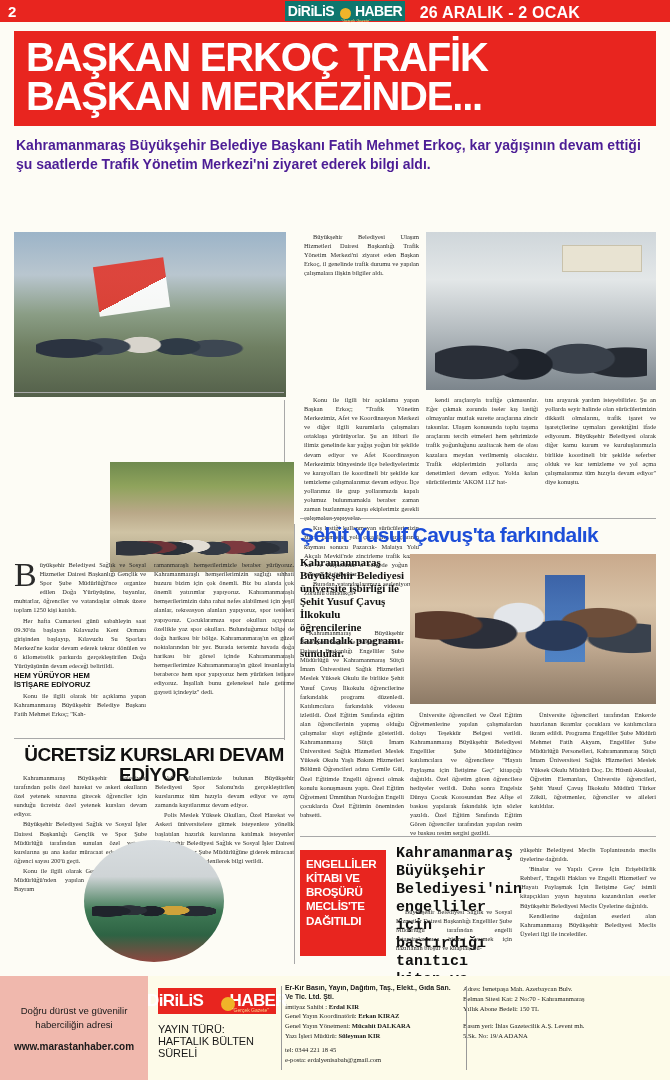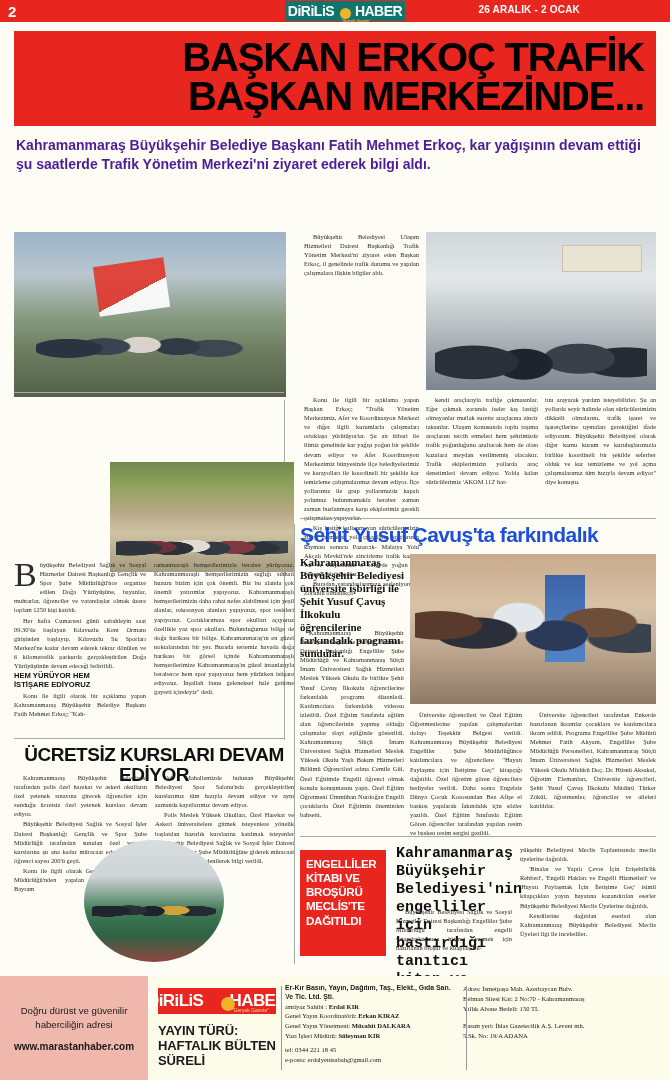--- a/index.html
+++ b/index.html
@@ -58,39 +58,39 @@
     color: #f6d36a;
     font-family: "Liberation Sans", sans-serif;
     white-space: nowrap;
   }
   .date-range {
     position: absolute;
     right: 90px; top: 4px;
     color: #fff;
     font-family: "Liberation Sans", sans-serif;
     font-weight: bold;
-    font-size: 10px;
+    font-size: 16px;
     letter-spacing: 0.2px;
   }
 
   
   .headline-banner {
     margin: 9px 14px 0 14px;
     background: #e8251f;
     padding: 7px 12px 10px 12px;
     position: relative;
   }
   .headline-banner h1 {
-    color: #000000;
+    color: #ffffff;
     font-family: "Liberation Sans", sans-serif;
     font-weight: bold;
     font-size: 40px;
     line-height: 0.98;
     letter-spacing: -1.2px;
-    text-align: right;
+    text-align: left;
   }
   .headline-banner h1 .l2 { display: block; }
 
   
   .lead {
     margin: 10px 16px 0 16px;
     font-family: "Liberation Sans", sans-serif;
     font-weight: bold;
     font-size: 14px;
     line-height: 1.32;
@@ -311,22 +311,22 @@
   }
   .fr-logo .logobox .tag {
     position: absolute;
     right: 7px; bottom: 1px;
     font-size: 5px;
     color: #f8d98c;
     font-family: "Liberation Sans", sans-serif;
   }
   .fr-logo .yayin {
     font-family: "Liberation Sans", sans-serif;
-    font-weight: bold;
-    font-size: 13px;
+    font-weight: normal;
+    font-size: 11px;
     color: #1a1a1a;
     margin-top: 9px;
     letter-spacing: -0.1px;
   }
   .fr-mid {
     width: 175px;
     padding-left: 9px;
     font-size: 6.6px;
     line-height: 1.45;
     color: #1a1a1a;

